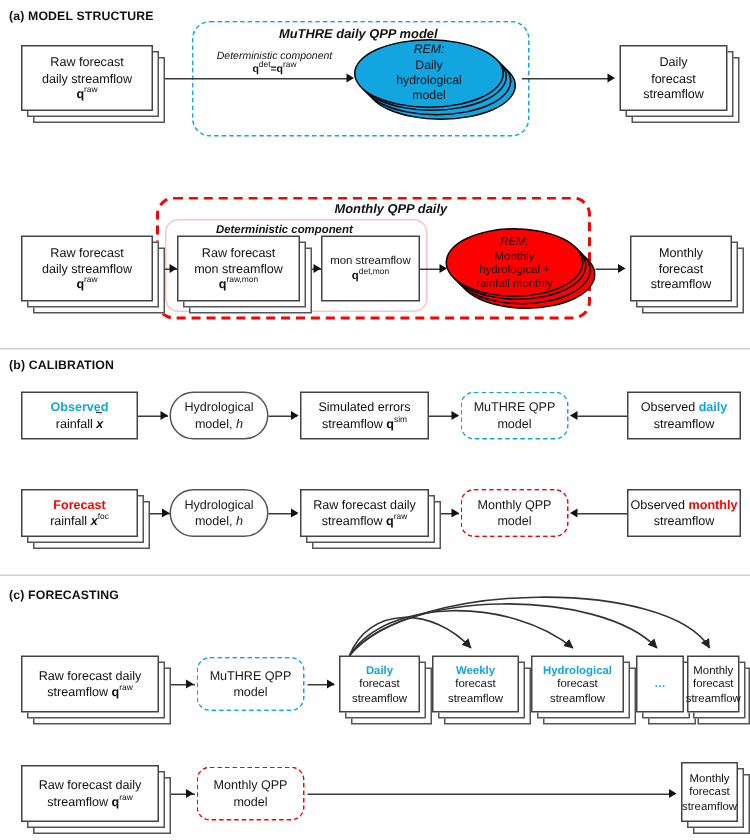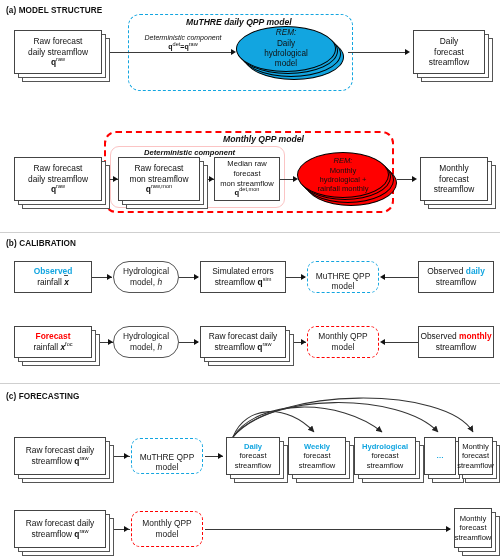--- a/index.html
+++ b/index.html
@@ -32,21 +32,21 @@
     border:1px solid #555;background:#fff;
   }
 
   
   .capsule{
     position:absolute;box-sizing:border-box;
     border:1px solid #555;border-radius:13px;background:#fff;
     display:flex;flex-direction:column;align-items:center;justify-content:center;
     text-align:center;font-size:8.4px;line-height:10.6px;z-index:6;
   }
-  .capsule.blue{border:1.9px dashed #12A5E0;border-radius:9px;justify-content:flex-end;}
+  .capsule.blue{border:1.9px dashed #12A5E0;border-radius:9px;}
   .capsule.red{border:1.9px dashed #FF0000;border-radius:9px;}
 
   
   .panel{
     position:absolute;box-sizing:border-box;border-radius:12px;z-index:1;
   }
   .panel.blue{border:1.9px dashed #12A5E0;}
   .panel.red{border:2px dashed #FF0000;}
   .panel-title{
     position:absolute;font-size:8.6px;font-weight:bold;font-style:italic;
@@ -151,21 +151,21 @@
     <i style="left:8px;top:8px;width:72px;height:44px;"></i>
     <i style="left:4px;top:4px;width:72px;height:44px;"></i>
   </div>
   <div class="node" style="left:413px;top:30px;width:72px;height:44px;">
     <div>Daily</div>
     <div>forecast</div>
     <div>streamflow</div>
   </div>
 
   <div class="panel red" style="left:104px;top:131px;width:290px;height:82px;"></div>
-  <div class="panel-title" style="left:223px;top:134px;">Monthly QPP model</div>
+  <div class="panel-title" style="left:223px;top:134px;">Monthly QPP daily</div>
   <div class="inner-panel" style="left:110px;top:146px;width:175px;height:62px;"></div>
   <div class="inner-title" style="left:144px;top:148px;">Deterministic component</div>
 
   <div class="stack" style="left:14px;top:157px;width:96px;height:52px;">
     <i style="left:8px;top:8px;width:88px;height:44px;"></i>
     <i style="left:4px;top:4px;width:88px;height:44px;"></i>
   </div>
   <div class="node" style="left:14px;top:157px;width:88px;height:44px;">
     <div>Raw forecast</div>
     <div>daily streamflow</div>
@@ -182,21 +182,20 @@
   <div class="node" style="left:118px;top:157px;width:82px;height:44px;">
     <div>Raw forecast</div>
     <div>mon streamflow</div>
     <div><span class="qsym">q</span><sup>raw,mon</sup></div>
   </div>
 
   <div class="line hline" style="left:200px;top:179px;width:14px;"></div>
   <div class="arrowhead right" style="left:209px;top:175.6px;"></div>
 
   <div class="node" style="left:214px;top:157px;width:66px;height:44px;">
-    <div style="font-size:7.6px;line-height:9.6px;">Median raw forecast</div>
     <div style="font-size:7.6px;line-height:9.6px;">mon streamflow</div>
     <div style="font-size:7.6px;"><span class="qsym">q</span><sup>det,mon</sup></div>
   </div>
 
   <div class="line hline" style="left:280px;top:179px;width:16px;"></div>
   <div class="arrowhead right" style="left:293px;top:175.6px;"></div>
 
   <div class="ellipse-wrap" style="left:297px;top:152px;width:104px;height:56px;">
     <div class="ell red" style="left:8px;top:8px;width:92px;height:46px;"></div>
     <div class="ell red" style="left:5px;top:5px;width:92px;height:46px;"></div>

